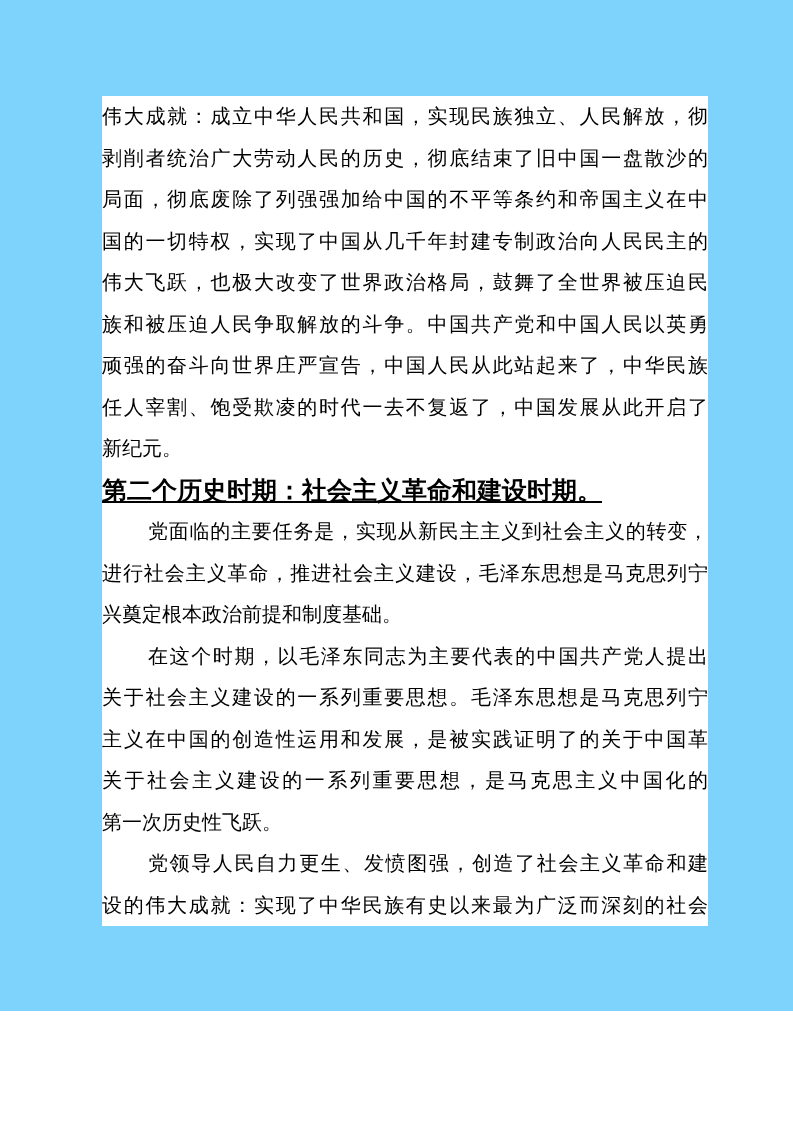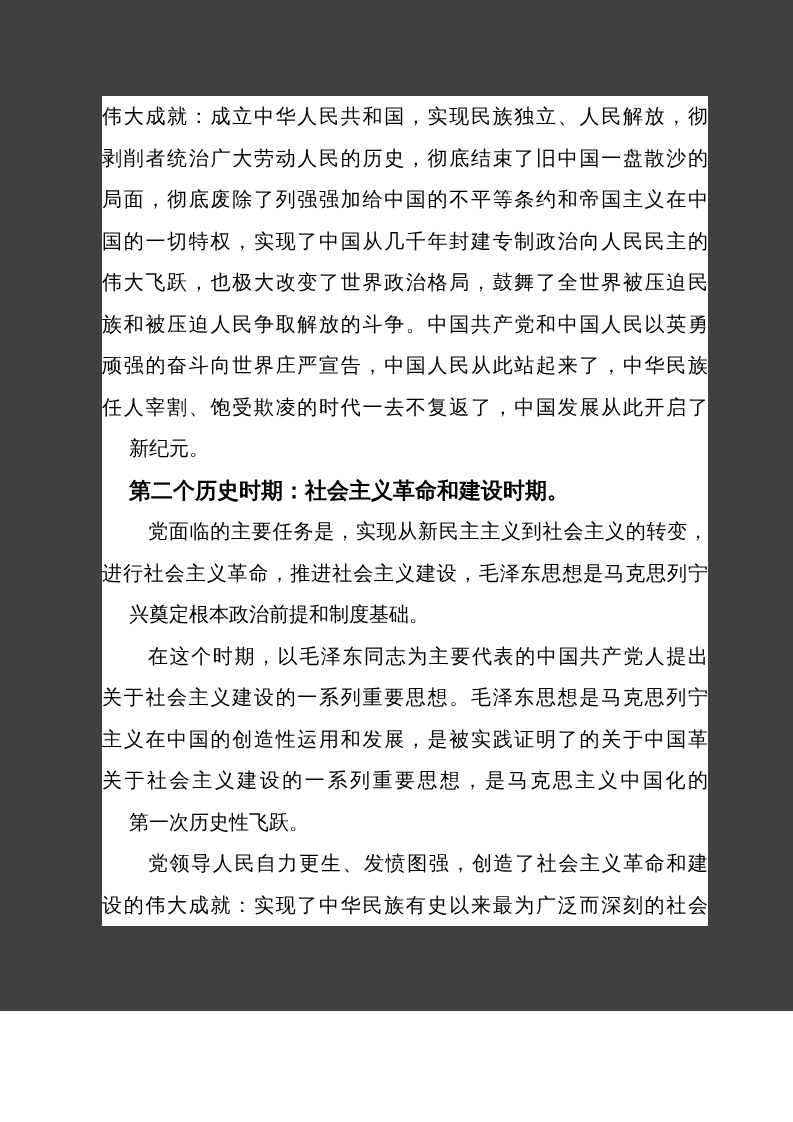--- a/index.html
+++ b/index.html
@@ -9,21 +9,21 @@
     height: 1122px;
     background: #ffffff;
     overflow: hidden;
     position: relative;
     font-family: "Liberation Serif", "DejaVu Serif", serif;
   }
   .page {
     position: absolute;
     left: 0; top: 0;
     width: 793px; height: 1011px;
-    background: #404040;
+    background: #7dd3fc;
     color: #000000;
   }
   .text-block {
     position: absolute;
     left: 102px;
     top: 96px;
     width: 606px;
     font-size: 20px;
     line-height: 41.5px;
     letter-spacing: 0;
@@ -31,28 +31,28 @@
   .para { margin: 0; padding: 0; }
   .line {
     text-align: justify;
     text-align-last: justify;
     height: 41.5px;
     overflow: visible;
   }
   .line.no-justify {
     text-align: left;
     text-align-last: left;
-    margin-left: 27px;
   }
   .line.indent {
     text-indent: 46px;
   }
   .para.heading .line {
     font-weight: bold;
-    font-size: 22px;
+    font-size: 25px;
+    text-decoration: underline;
   }
 </style>
 </head>
 <body>
 
 <div class="page">
   <div class="text-block" style="background: rgb(255, 255, 255); color: rgb(0, 0, 0);">
       <div class="para">
         <div class="line">伟大成就：成立中华人民共和国，实现民族独立、人民解放，彻</div>
         <div class="line">剥削者统治广大劳动人民的历史，彻底结束了旧中国一盘散沙的</div>

